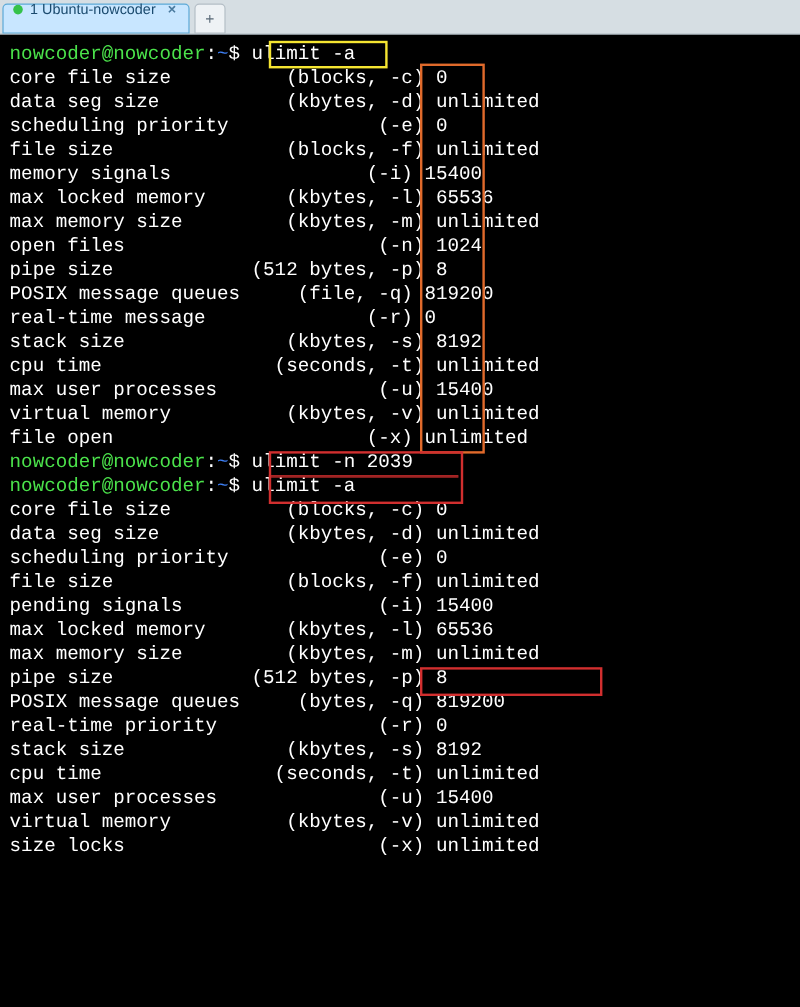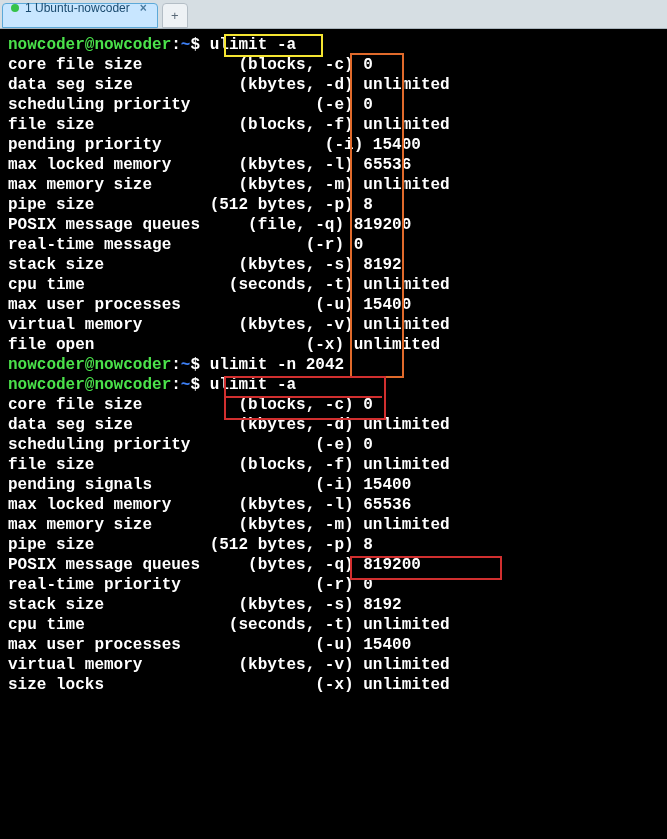--- a/index.html
+++ b/index.html
@@ -51,21 +51,21 @@
     font-family: Tahoma, Arial, sans-serif;
     font-size: 13px; color:#5a6a78;
     margin-left: 4px;
     margin-top: 3px;
   }
   .terminal {
     background: #000;
     padding: 6px 18px 2px 8px;
     color: #fff;
     line-height: 20px;
-    font-weight: bold;
+    font-weight: normal;
     letter-spacing: 0;
     position: relative;
   }
   .line { white-space: pre; position: relative; }
   .green { color: #4be24b; }
   .blue  { color: #3d7ff5; }
   .white { color: #ffffff; }
   .box {
     position: absolute;
     pointer-events: none;
@@ -94,34 +94,35 @@
 
 <div class="terminal">
 
   <div class="line"><span class="green">nowcoder@nowcoder</span><span class="white">:</span><span class="blue">~</span><span class="white">$</span><span class="white"> </span><span class="white">ulimit -a</span></div>
 
   <div id="block1">
       <div class="line"><span class="white">core file size          </span><span class="white">(blocks, </span><span class="white">-c)</span><span class="white"> 0</span></div>
       <div class="line"><span class="white">data seg size           </span><span class="white">(kbytes, </span><span class="white">-d)</span><span class="white"> unlimited</span></div>
       <div class="line"><span class="white">scheduling priority             </span><span class="white"></span><span class="white">(-e)</span><span class="white"> 0</span></div>
       <div class="line"><span class="white">file size               </span><span class="white">(blocks, </span><span class="white">-f)</span><span class="white"> unlimited</span></div>
-      <div class="line"><span class="white">pending priority                 </span><span class="white"></span><span class="white">(-i)</span><span class="white"> 15400</span></div>
+      <div class="line"><span class="white">memory signals                 </span><span class="white"></span><span class="white">(-i)</span><span class="white"> 15400</span></div>
       <div class="line"><span class="white">max locked memory       </span><span class="white">(kbytes, </span><span class="white">-l)</span><span class="white"> 65536</span></div>
       <div class="line"><span class="white">max memory size         </span><span class="white">(kbytes, </span><span class="white">-m)</span><span class="white"> unlimited</span></div>
+      <div class="line"><span class="white">open files                      </span><span class="white"></span><span class="white">(-n)</span><span class="white"> 1024</span></div>
       <div class="line"><span class="white">pipe size            </span><span class="white">(512 bytes, </span><span class="white">-p)</span><span class="white"> 8</span></div>
       <div class="line"><span class="white">POSIX message queues     </span><span class="white">(file, </span><span class="white">-q)</span><span class="white"> 819200</span></div>
       <div class="line"><span class="white">real-time message              </span><span class="white"></span><span class="white">(-r)</span><span class="white"> 0</span></div>
       <div class="line"><span class="white">stack size              </span><span class="white">(kbytes, </span><span class="white">-s)</span><span class="white"> 8192</span></div>
       <div class="line"><span class="white">cpu time               </span><span class="white">(seconds, </span><span class="white">-t)</span><span class="white"> unlimited</span></div>
       <div class="line"><span class="white">max user processes              </span><span class="white"></span><span class="white">(-u)</span><span class="white"> 15400</span></div>
       <div class="line"><span class="white">virtual memory          </span><span class="white">(kbytes, </span><span class="white">-v)</span><span class="white"> unlimited</span></div>
       <div class="line"><span class="white">file open                      </span><span class="white"></span><span class="white">(-x)</span><span class="white"> unlimited</span></div>
     </div>
 
-  <div class="line"><span class="green">nowcoder@nowcoder</span><span class="white">:</span><span class="blue">~</span><span class="white">$</span><span class="white"> </span><span class="white">ulimit -n 2042</span></div>
+  <div class="line"><span class="green">nowcoder@nowcoder</span><span class="white">:</span><span class="blue">~</span><span class="white">$</span><span class="white"> </span><span class="white">ulimit -n 2039</span></div>
 
   <div class="line"><span class="green">nowcoder@nowcoder</span><span class="white">:</span><span class="blue">~</span><span class="white">$</span><span class="white"> </span><span class="white">ulimit -a</span></div>
 
   <div id="block2">
       <div class="line"><span class="white">core file size          (blocks, -c) </span><span class="white">0</span></div>
       <div class="line"><span class="white">data seg size           (kbytes, -d) </span><span class="white">unlimited</span></div>
       <div class="line"><span class="white">scheduling priority             (-e) </span><span class="white">0</span></div>
       <div class="line"><span class="white">file size               (blocks, -f) </span><span class="white">unlimited</span></div>
       <div class="line"><span class="white">pending signals                 (-i) </span><span class="white">15400</span></div>
       <div class="line"><span class="white">max locked memory       (kbytes, -l) </span><span class="white">65536</span></div>

